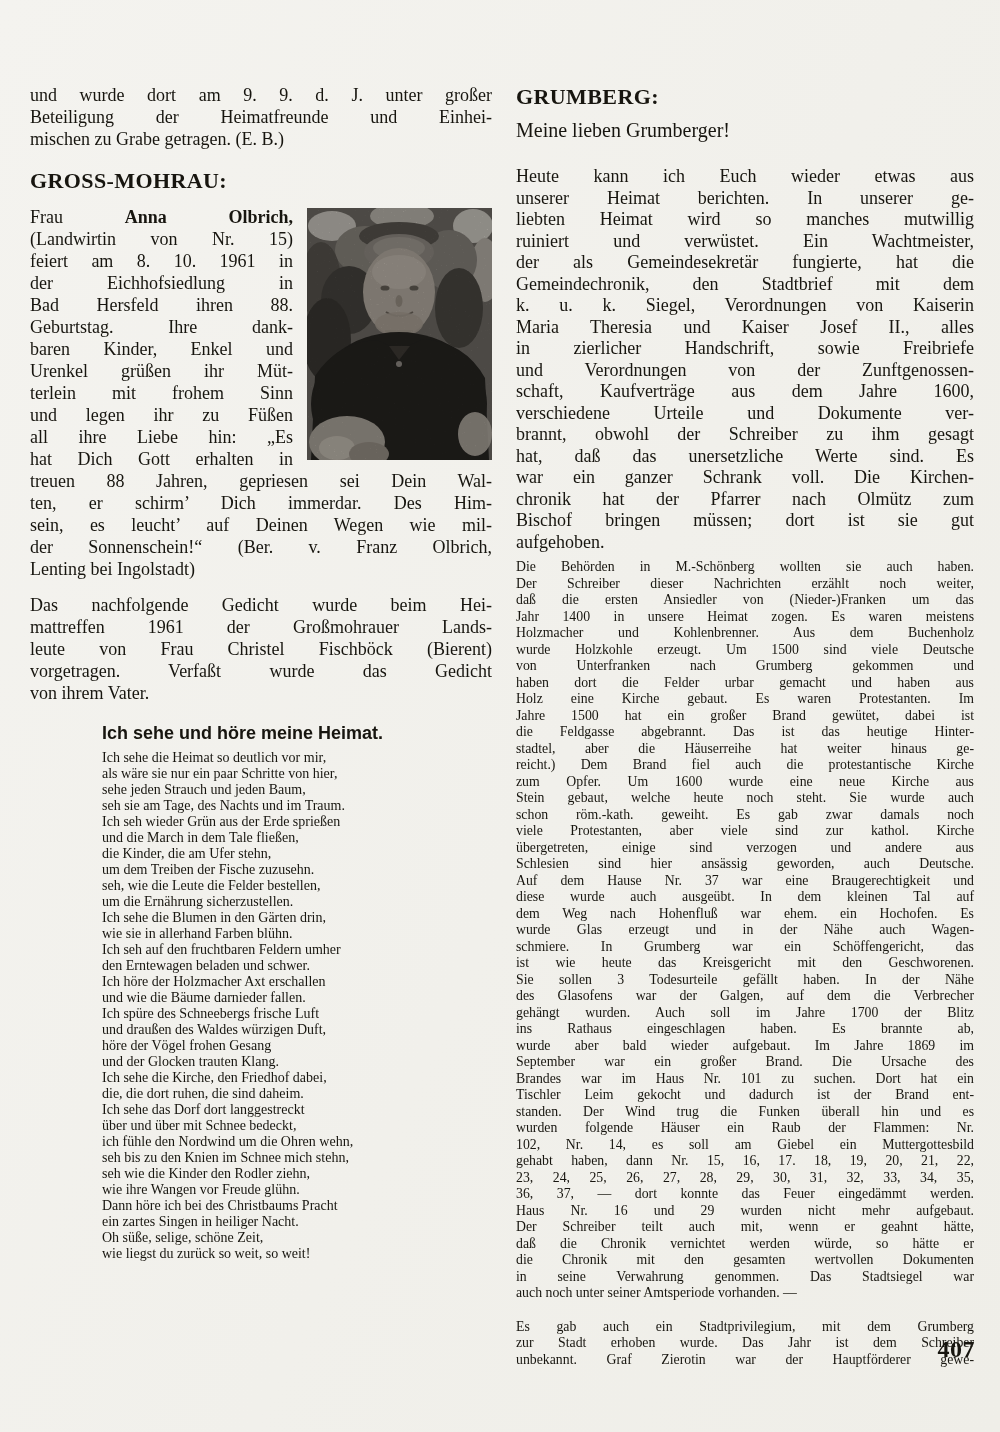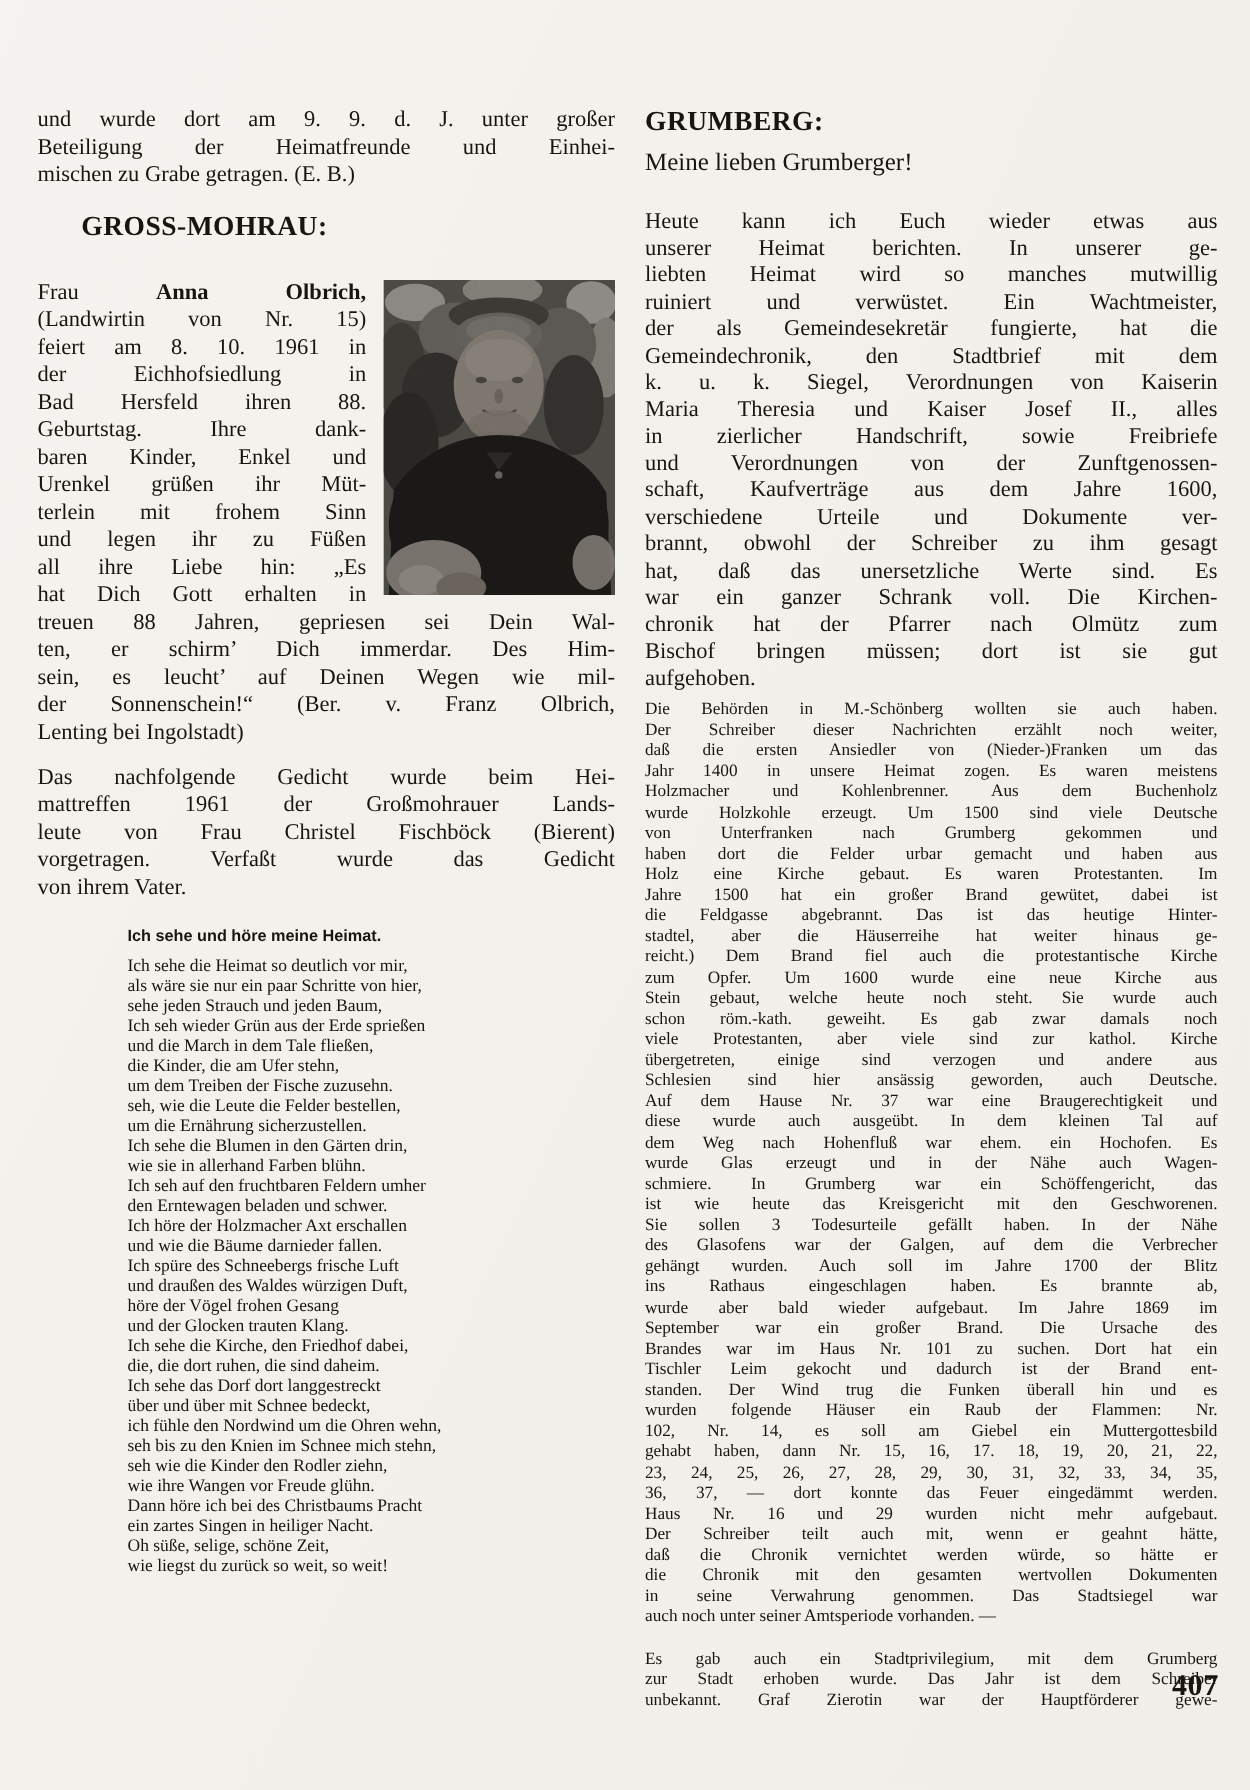--- a/index.html
+++ b/index.html
@@ -23,35 +23,35 @@
   .sec-heading {
     font-size:22px; line-height:26px; font-weight:bold;
     letter-spacing:.4px; margin:0;
   }
   .sub-heading {
     font-size:20px; line-height:24px; font-weight:normal;
     margin:8px 0 0 0;
   }
 
   .intro-para    { }
-  .gross-heading { margin-top:18px;margin-left:35px; }
-  .birthday-para { margin-top:28px; }
+  .gross-heading { margin-top:18px; }
+  .birthday-para { margin-top:12px; }
   .gedicht-para  { margin-top:14px; }
 
   .photo-frame {
     float:right; width:185px; height:252px;
     margin:2px 0 8px 14px;
     background:#6e6a64;
   }
   .photo-frame svg { display:block; }
 
   .poem-block { margin:20px 0 0 72px; }
   .poem-title {
     font-family:"Liberation Sans","DejaVu Sans",sans-serif;
-    font-size:13px; line-height:18px; font-weight:bold;
+    font-size:18px; line-height:18px; font-weight:bold;
   }
   .poem-text { margin-top:8px; font-size:14px; line-height:16px; }
 
   .main-para  { margin-top:24px; font-size:18px; line-height:21.5px; }
   .small-text { font-size:13.8px; line-height:16.5px; }
   .small-1    { margin-top:6px; }
   .small-2    { margin-top:17px; }
 
   .page-number {
     position:absolute; top:1336px; right:25px;
@@ -152,20 +152,21 @@
         <div class="tline just">vorgetragen. Verfaßt wurde das Gedicht</div>
         <div class="tline">von ihrem Vater.</div>
       </div>
 
     <div class="poem-block">
       <div class="poem-title">Ich sehe und höre meine Heimat.</div>
       <div class="poem-text">
           <div class="tline">Ich sehe die Heimat so deutlich vor mir,</div>
           <div class="tline">als wäre sie nur ein paar Schritte von hier,</div>
           <div class="tline">sehe jeden Strauch und jeden Baum,</div>
+          <div class="tline">seh sie am Tage, des Nachts und im Traum.</div>
           <div class="tline">Ich seh wieder Grün aus der Erde sprießen</div>
           <div class="tline">und die March in dem Tale fließen,</div>
           <div class="tline">die Kinder, die am Ufer stehn,</div>
           <div class="tline">um dem Treiben der Fische zuzusehn.</div>
           <div class="tline">seh, wie die Leute die Felder bestellen,</div>
           <div class="tline">um die Ernährung sicherzustellen.</div>
           <div class="tline">Ich sehe die Blumen in den Gärten drin,</div>
           <div class="tline">wie sie in allerhand Farben blühn.</div>
           <div class="tline">Ich seh auf den fruchtbaren Feldern umher</div>
           <div class="tline">den Erntewagen beladen und schwer.</div>

